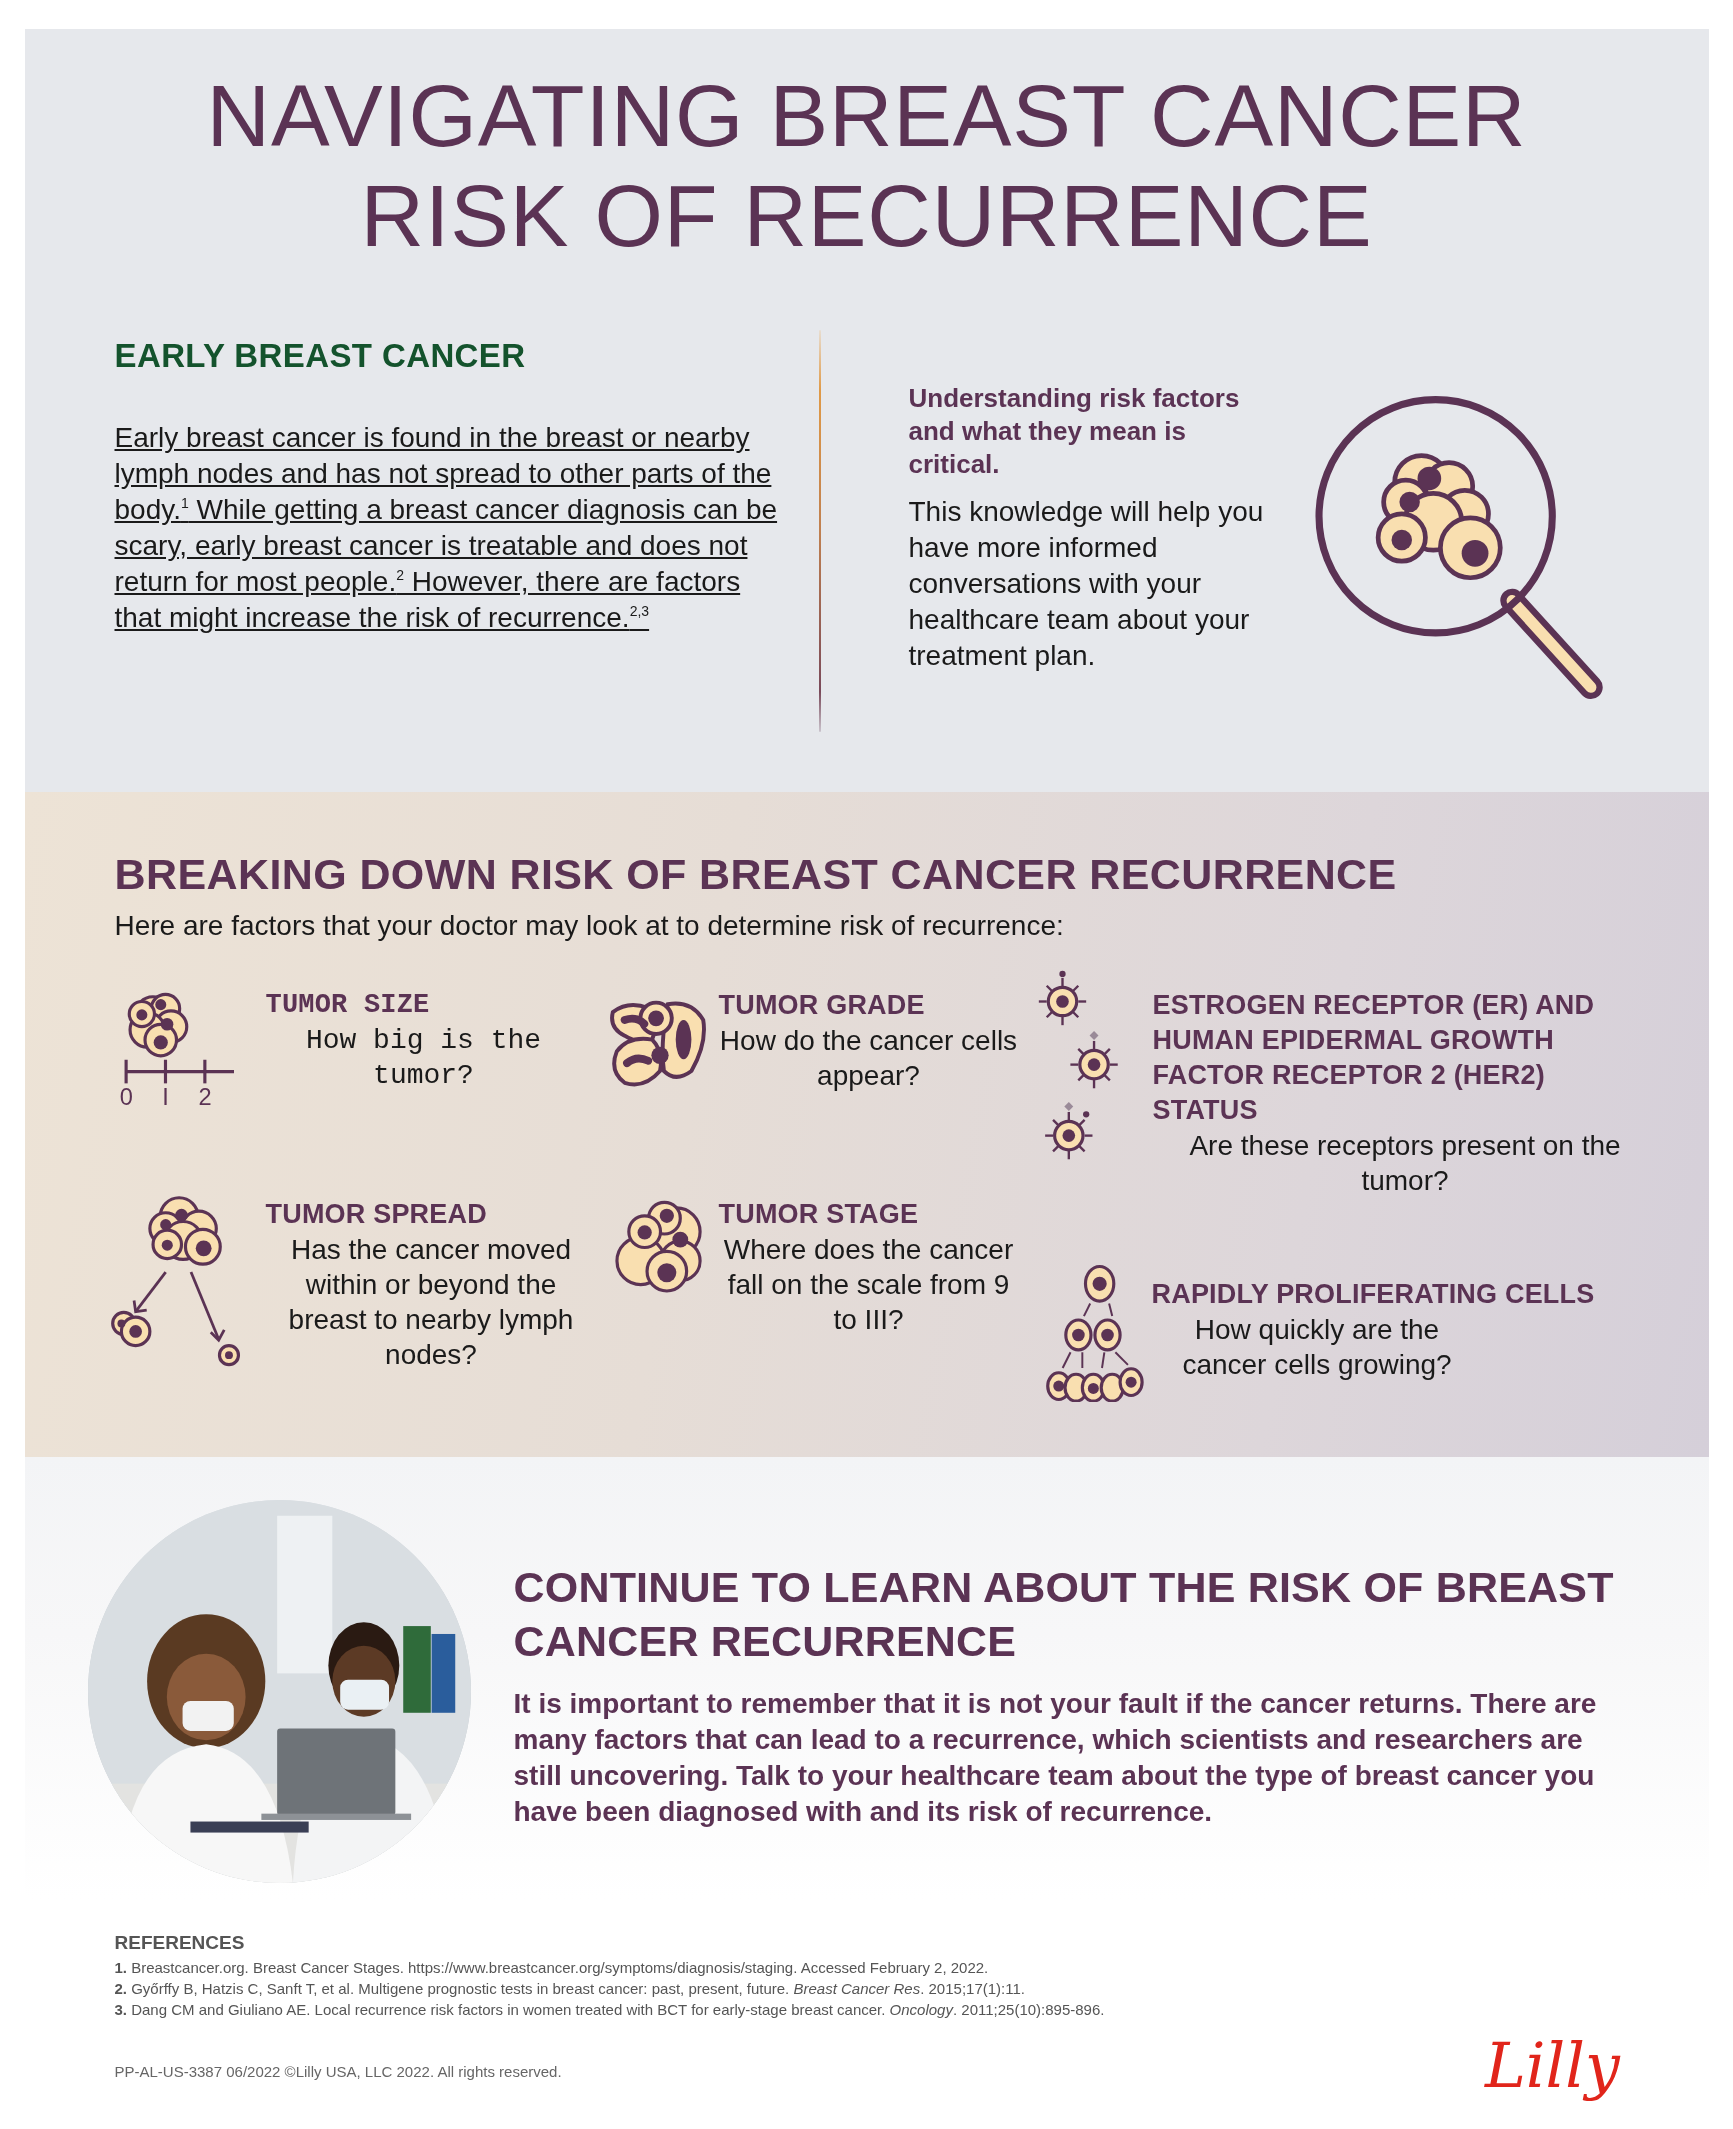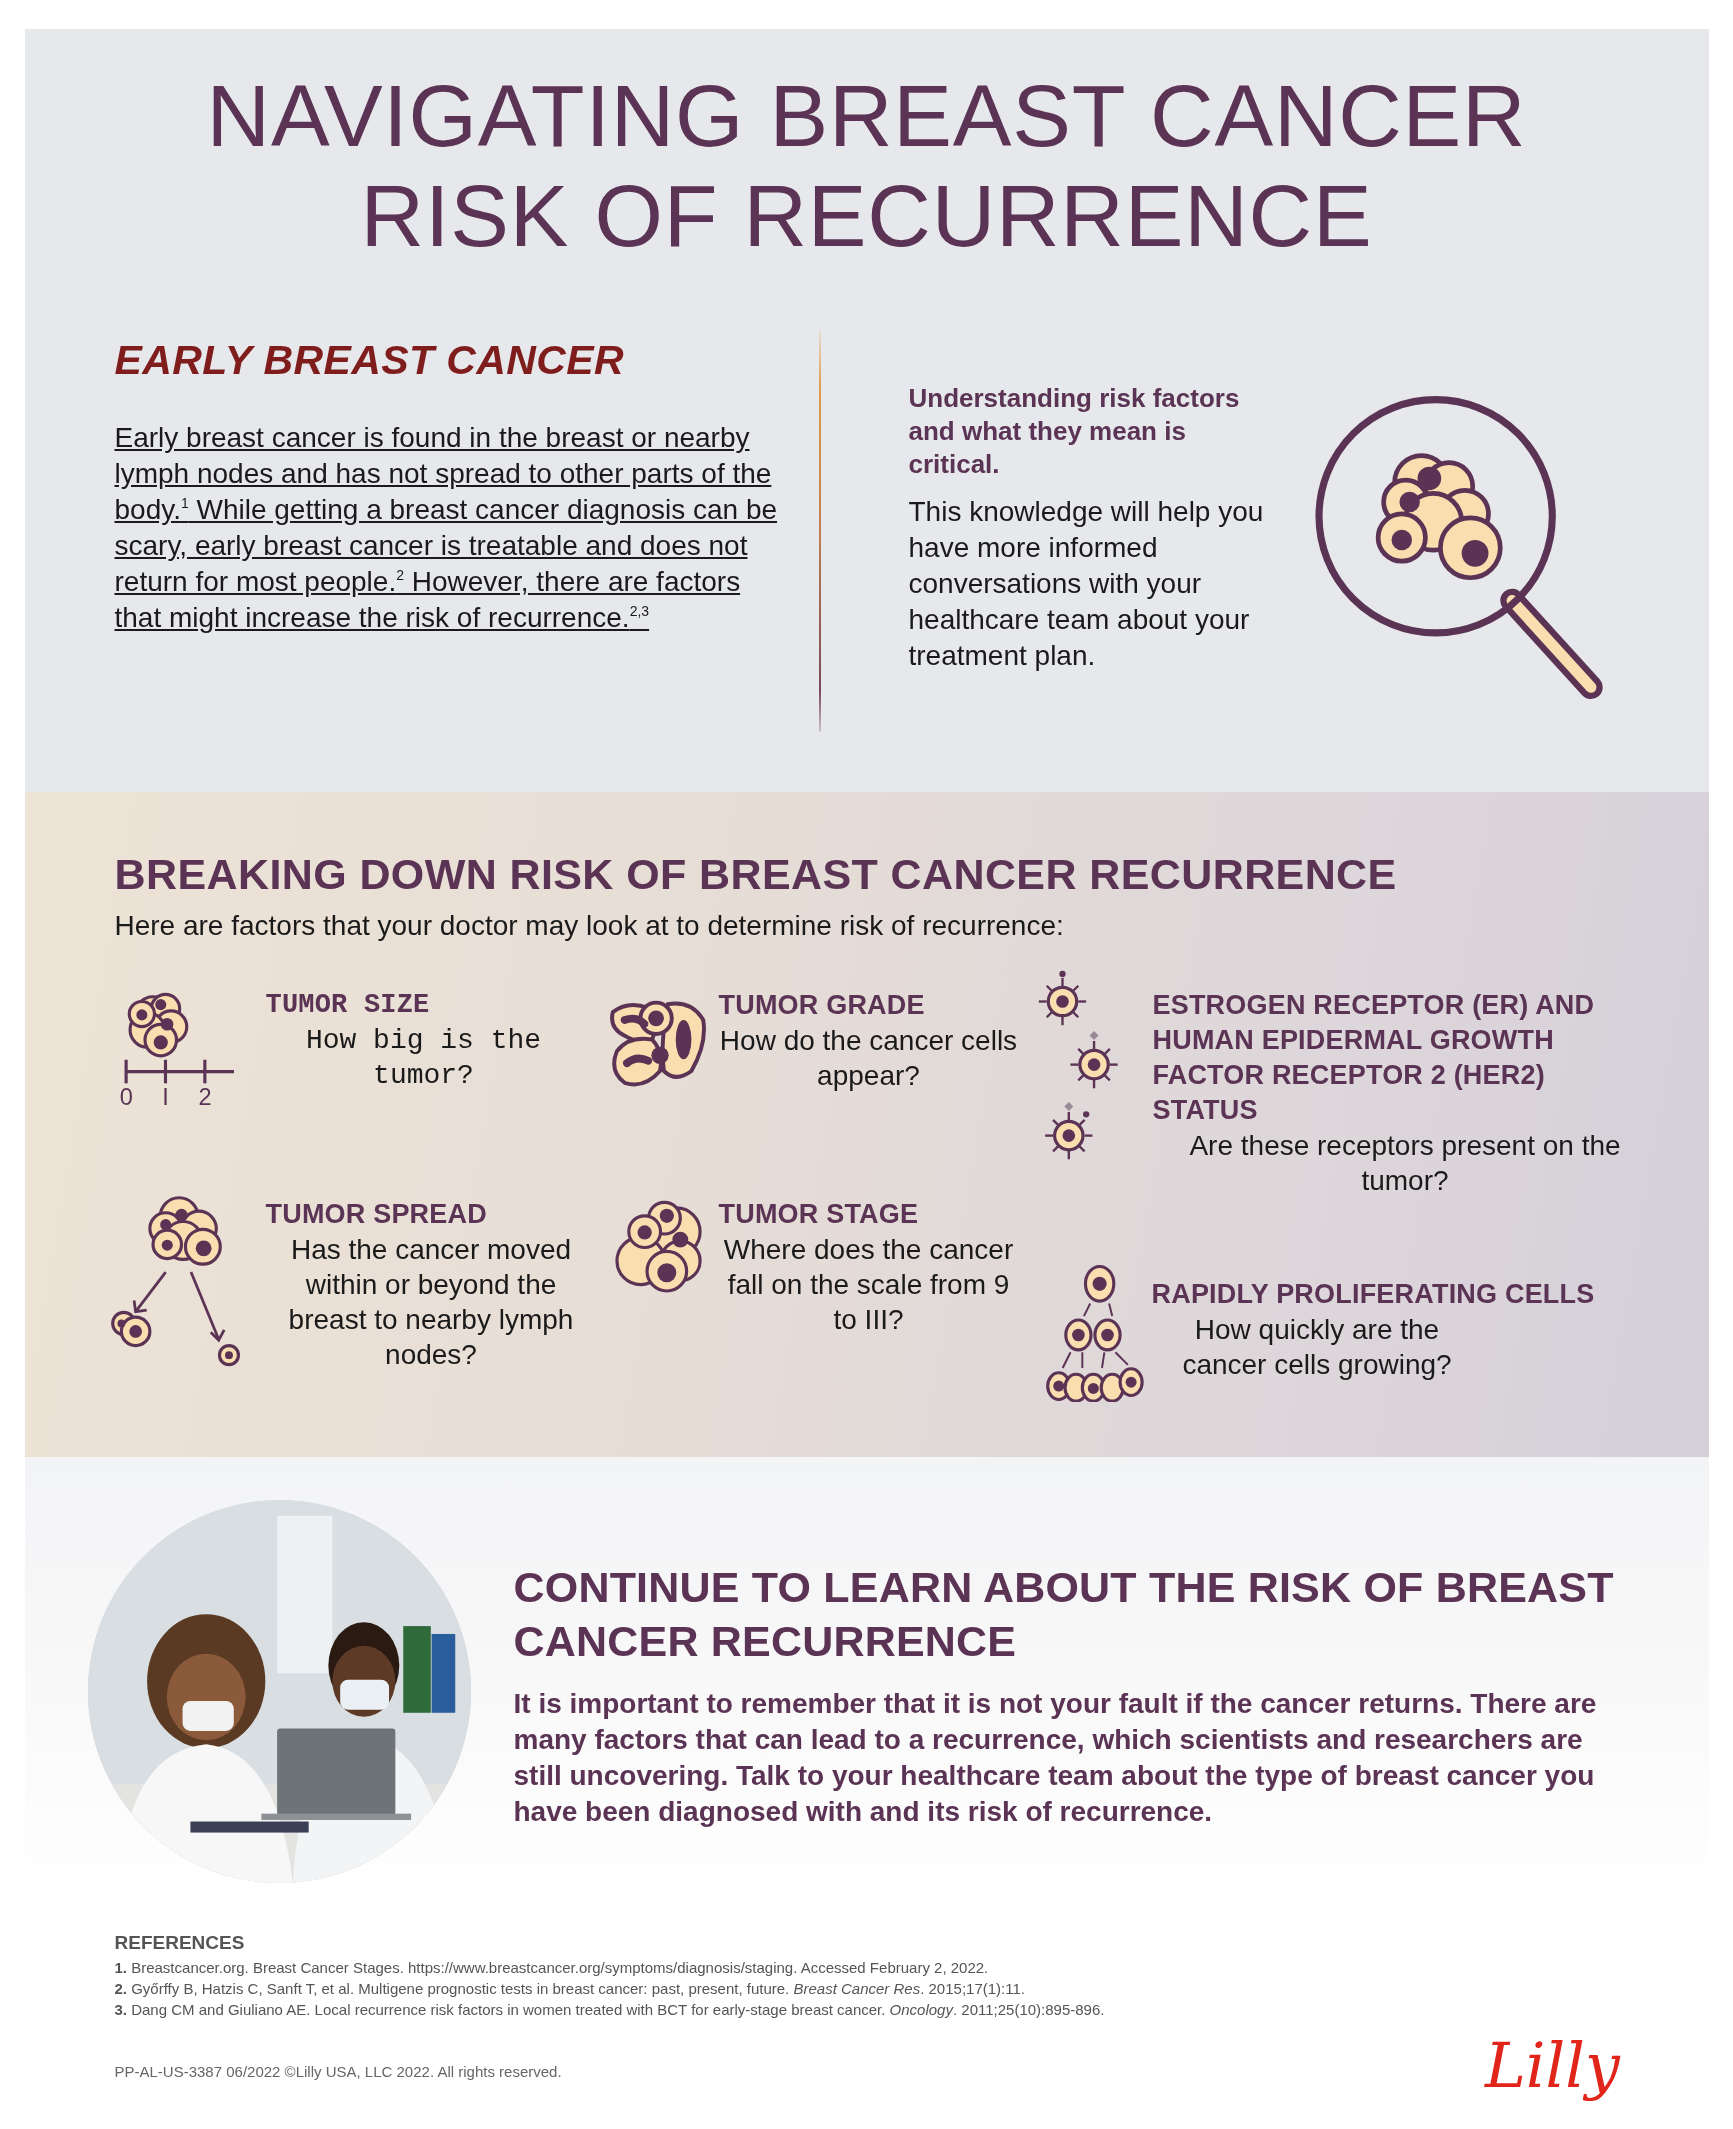--- a/index.html
+++ b/index.html
@@ -6,21 +6,21 @@
   html, body { width: 1733px; height: 2129px; background: #ffffff; overflow: hidden; }
   body { font-family: "Liberation Sans", "DejaVu Sans", sans-serif; color: #1a1a1a; position: relative; }
   .page { position: absolute; left: 24.5px; top: 1px; width: 1684px; height: 2014px; margin-top: 28px; }
 
   
   .top { position: absolute; left: 0; top: 0; width: 1684px; height: 763px; background: #e6e8ec; }
   .main-title { position: absolute; left: 0; top: 39px; width: 1684px; text-align: center; color: #5b3354; }
   .main-title .l1 { display: block; font-size: 88px; font-weight: 400; letter-spacing: 0.8px; line-height: 95px; }
   .main-title .l2 { display: block; font-size: 88px; font-weight: 400; letter-spacing: 0.8px; line-height: 95px; margin-top: 4.7px; }
 
-  .ebc-heading { position: absolute; left: 90px; top: 308px; font-size: 41px; font-weight: 700; color: #7f1d1d; letter-spacing: 0.4px; font-style: italic; }
+  .ebc-heading { position: absolute; left: 90px; top: 308px; font-size: 33px; font-weight: 700; color: #14532d; letter-spacing: 0.4px; }
   .ebc-body { position: absolute; left: 90px; top: 391px; width: 678px; font-size: 28px; line-height: 36px; color: #1a1a1a; text-decoration: underline; }
   .ebc-body sup { font-size: 14px; vertical-align: 11px; line-height: 0; }
 
   .divider { position: absolute; left: 794px; top: 301px; width: 2.4px; height: 402px;
              background: linear-gradient(to bottom, rgba(240,180,100,0.2), #e09a48 15%, #c08050 50%, #7a4a5a 90%, rgba(90,50,80,0.2)); border-radius: 1.6px; }
 
   .und-lead { position: absolute; left: 884px; top: 353px; width: 347px; font-size: 26px; font-weight: 700; line-height: 33px; color: #5b3354; }
   .und-body { position: absolute; left: 884px; top: 465px; width: 371px; font-size: 28px; line-height: 36px; color: #1a1a1a; }
 
   .magnifier { position: absolute; left: 1270px; top: 347px; width: 316px; height: 331px; }

